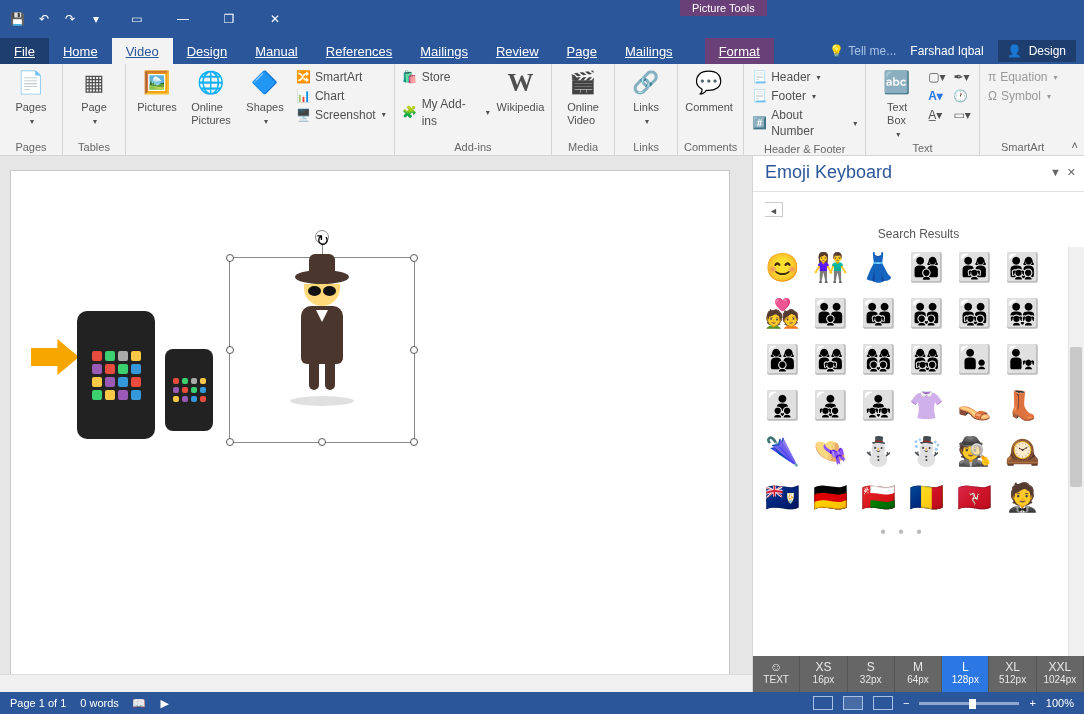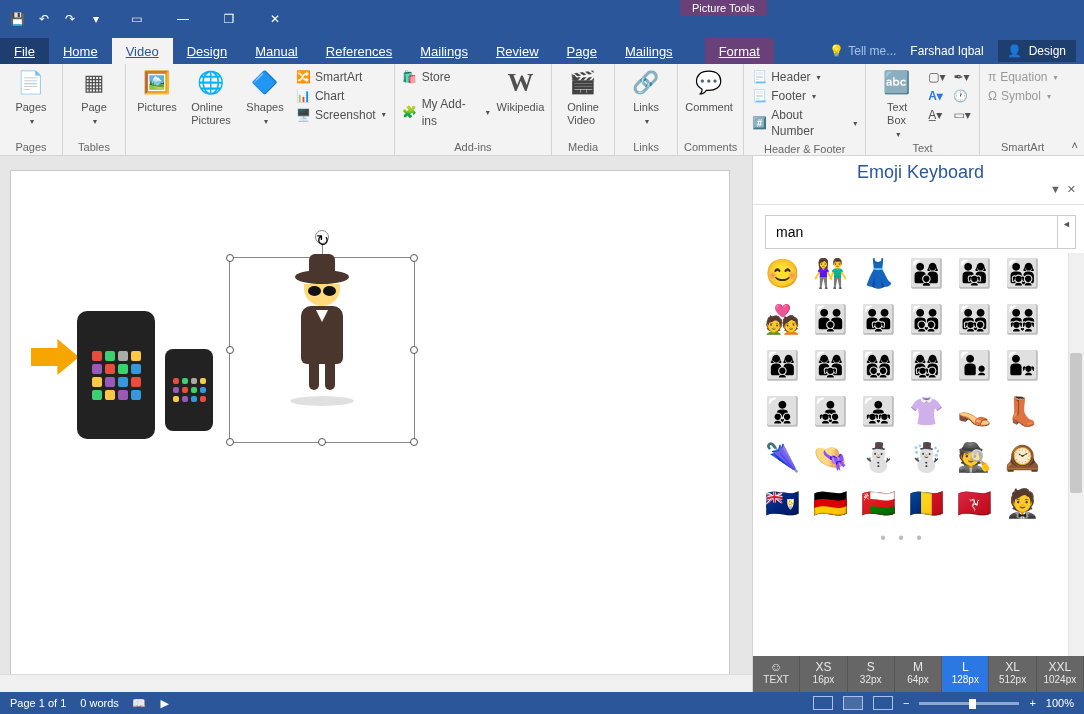--- a/index.html
+++ b/index.html
@@ -61,21 +61,21 @@
 .spy-glasses { position: absolute; top: 2px; left: 4px; width: 28px; height: 10px; display: flex; gap: 2px; }
 .spy-glasses span { flex: 1; background: #111; border-radius: 50%; }
 .spy-body { width: 42px; height: 58px; background: #4a362c; margin: 0 auto; border-radius: 10px 10px 6px 6px; position: relative; }
 .spy-body::before { content: ""; position: absolute; top: 4px; left: 50%; transform: translateX(-50%); width: 0; height: 0; border-left: 6px solid transparent; border-right: 6px solid transparent; border-top: 12px solid #fff; }
 .spy-legs { display: flex; justify-content: center; gap: 6px; }
 .spy-legs span { width: 10px; height: 26px; background: #4a362c; border-radius: 0 0 5px 5px; }
 .spy-shadow { width: 64px; height: 10px; background: rgba(0,0,0,0.12); border-radius: 50%; margin: 6px auto 0; }
 
 
 .pane { width: 332px; background: #fff; border-left: 1px solid #d4d4d4; display: flex; flex-direction: column; }
-.pane-hdr { padding: 6px 8px 8px 12px; display: flex; align-items: center; color: #2b579a; font-size: 18px; border-bottom: 1px solid #e2e2e2; flex-direction: column; }
+.pane-hdr { padding: 6px 8px 8px 12px; display: flex; align-items: center; color: #2b579a; font-size: 18px; border-bottom: 1px solid #e2e2e2; }
 .pane-hdr .pane-ctrl { margin-left: auto; display: flex; gap: 6px; font-size: 11px; color: #666; cursor: pointer; }
 .search-row { padding: 10px 8px 4px 12px; display: flex; }
 .search-input { flex: 1; border: 1px solid #ccc; padding: 8px 10px; font-size: 14px; }
 .search-scroll { width: 18px; border: 1px solid #ccc; border-left: 0; display: flex; align-items: flex-start; justify-content: center; font-size: 9px; color: #555; padding-top: 3px; }
 .sr-label { text-align: center; font-size: 12px; color: #555; padding: 6px 0; }
 .emoji-grid { flex: 1; overflow: hidden; padding: 0 4px 0 10px; display: grid; grid-template-columns: repeat(6, 40px); grid-auto-rows: 40px; gap: 6px 8px; justify-content: start; align-content: start; position: relative; }
 .emoji-cell { width: 40px; height: 40px; display: flex; align-items: center; justify-content: center; font-size: 28px; cursor: pointer; }
 .pane-scroll { position: absolute; right: 0; top: 0; bottom: 0; width: 16px; background: #f0f0f0; border-left: 1px solid #e2e2e2; }
 .pane-scroll-thumb { position: absolute; right: 2px; width: 12px; top: 100px; height: 140px; background: #c8c8c8; border-radius: 2px; }
 .dots { grid-column: 1 / -1; text-align: center; color: #bbb; letter-spacing: 4px; }
@@ -388,23 +388,23 @@
 
   <div class="pane">
     <div class="pane-hdr">
       <span>Emoji Keyboard</span>
       <div class="pane-ctrl">
         <span>▼</span>
         <span>✕</span>
       </div>
     </div>
     <div class="search-row">
-      <input class="search-input" value="man" style="">
       <div class="search-scroll">◄</div>
     </div>
+    <div class="sr-label">Search Results</div>
     <div style="position:relative; flex:1; overflow:hidden">
       <div class="emoji-grid" id="emoji-grid">
           <div class="emoji-cell">😊</div>
           <div class="emoji-cell">👫</div>
           <div class="emoji-cell">👗</div>
           <div class="emoji-cell">👨‍👩‍👦</div>
           <div class="emoji-cell">👨‍👩‍👧</div>
           <div class="emoji-cell">👨‍👩‍👧‍👦</div>
           <div class="emoji-cell">💑</div>
           <div class="emoji-cell">👨‍👨‍👦</div>

